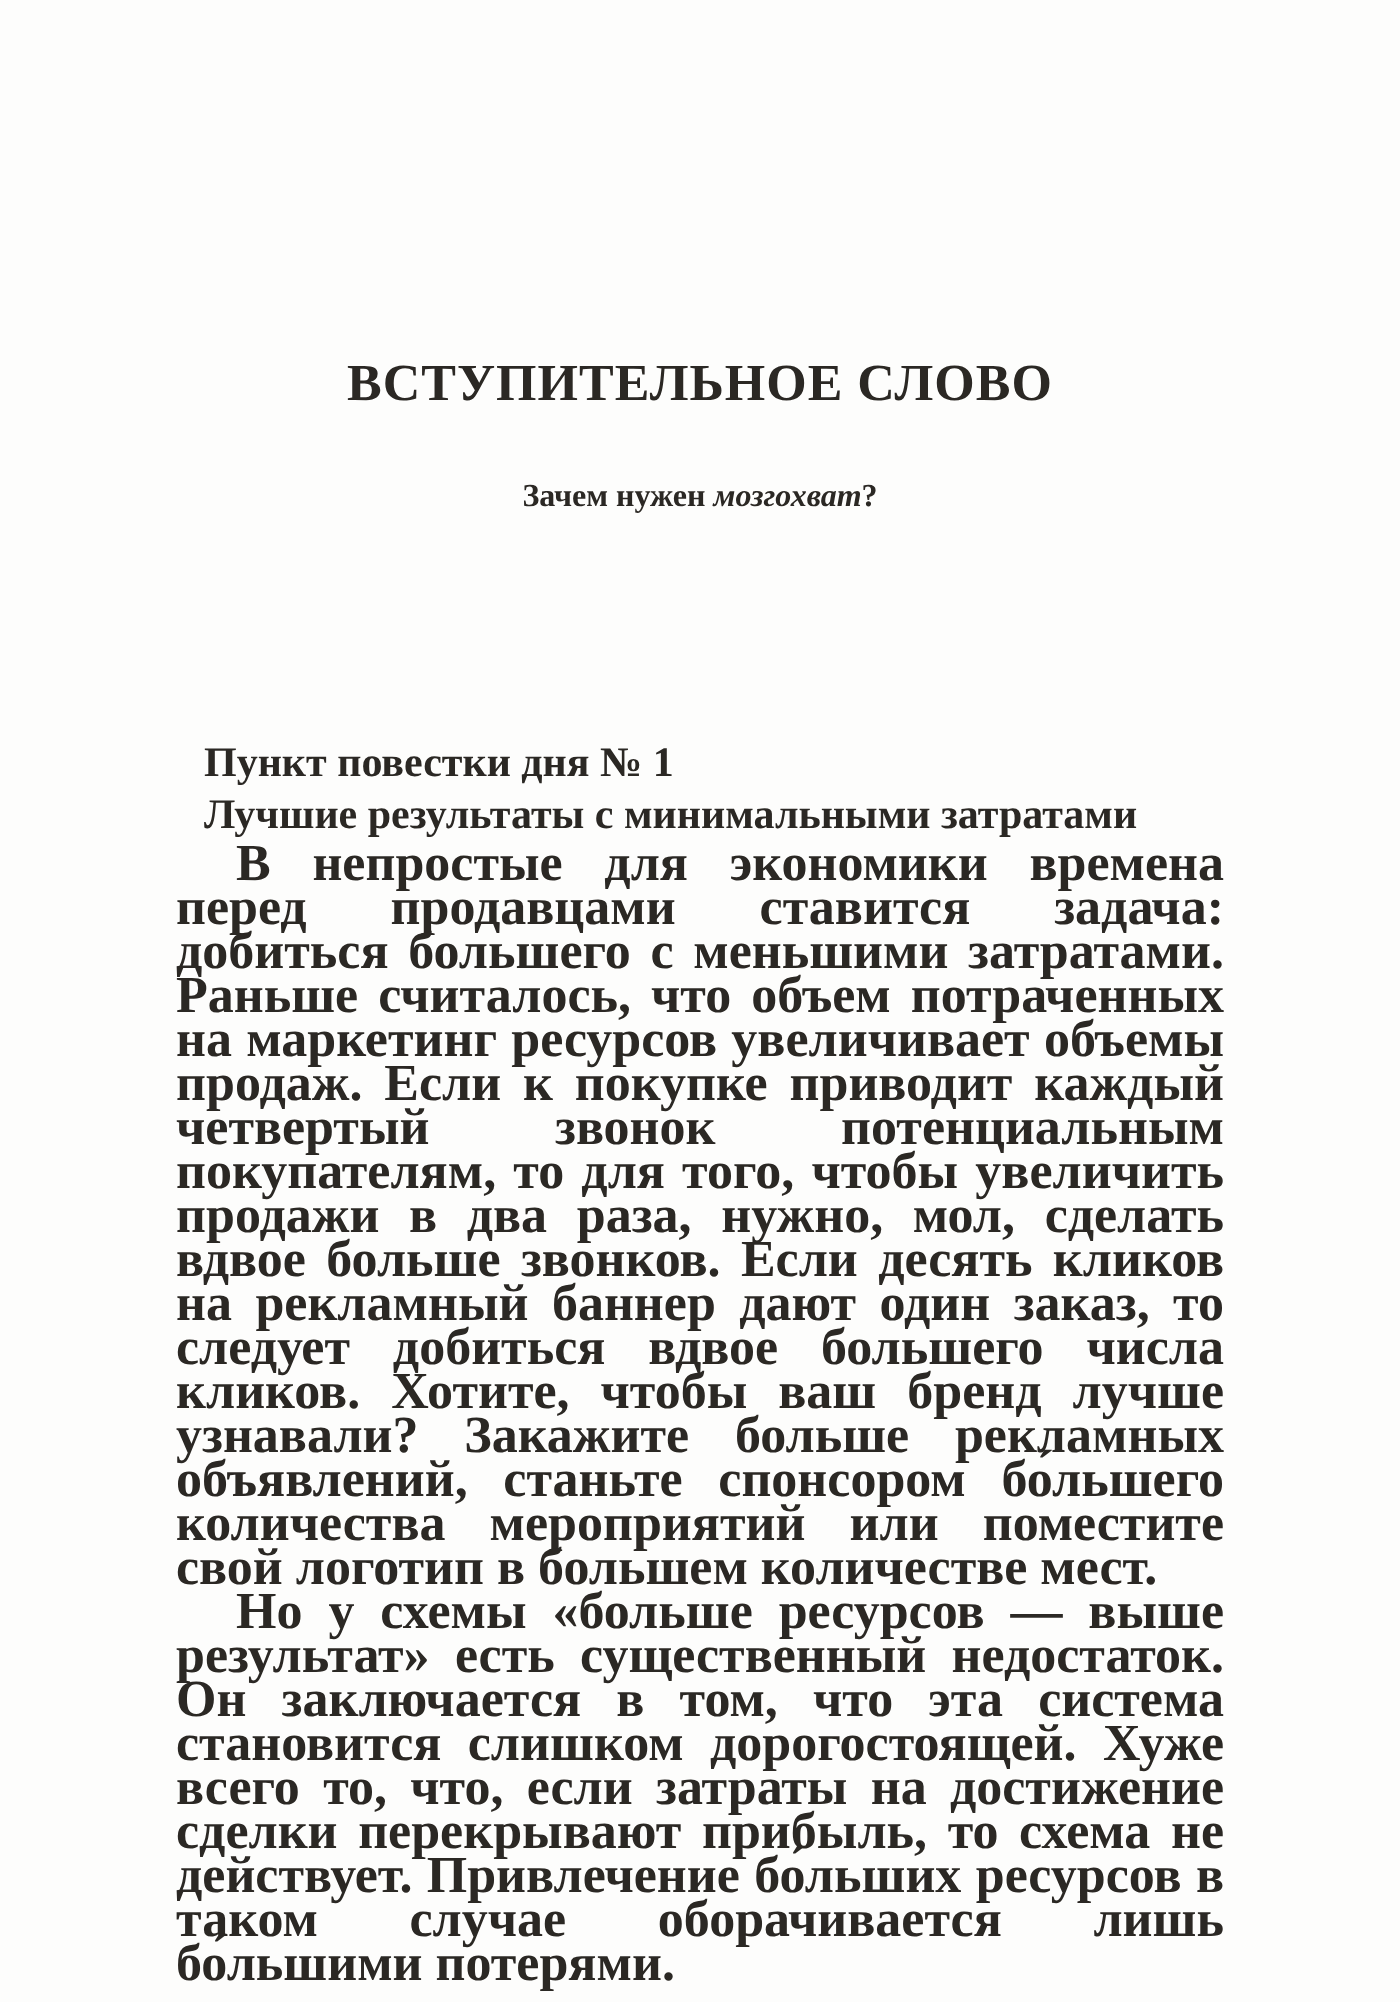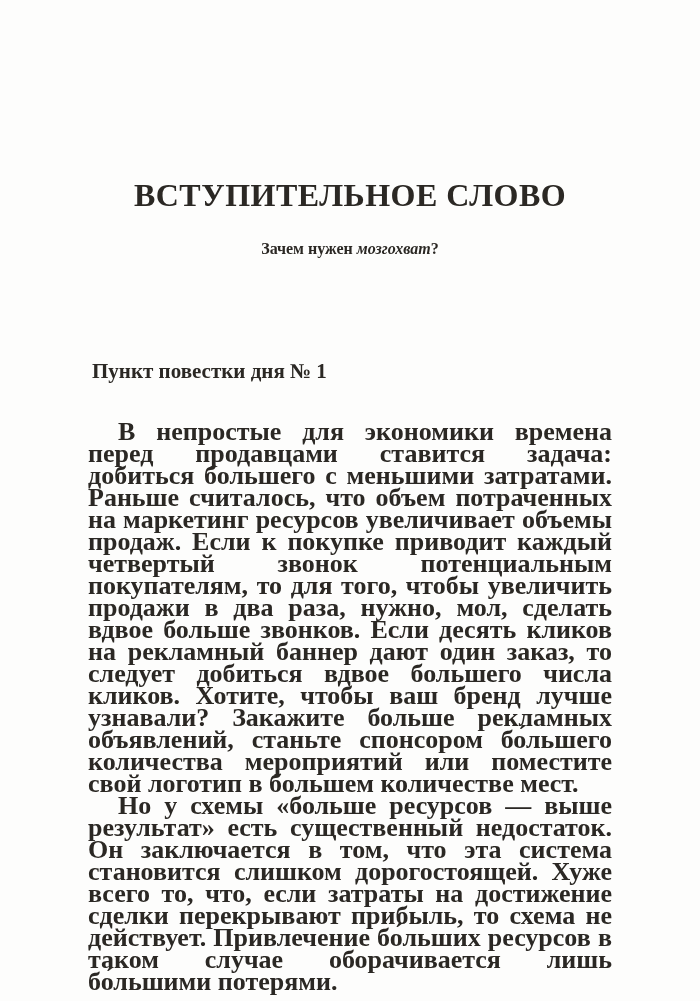--- a/index.html
+++ b/index.html
@@ -20,21 +20,21 @@
     height: 1001px;
     background: #fdfdfc;
   }
   .chapter-title {
     position: absolute;
     top: 178px;
     left: 0;
     width: 700px;
     margin: 0;
     text-align: center;
-    font-size: 32px;
+    font-size: 26px;
     font-weight: bold;
     letter-spacing: 0.5px;
     line-height: 1.1;
   }
   .chapter-subtitle {
     position: absolute;
     top: 240px;
     left: 0;
     width: 700px;
     margin: 0;
@@ -44,21 +44,21 @@
     line-height: 1.1;
   }
   .chapter-subtitle em {
     font-style: italic;
   }
   .section-heading {
     position: absolute;
     top: 354px;
     left: 88px;
     width: 524px;
-    margin: 4px;
+    margin: 14px;
     font-size: 21px;
     font-weight: bold;
     line-height: 26px;
   }
   .section-heading .heading-line {
     display: block;
   }
   .body-text {
     position: absolute;
     top: 421px;
@@ -80,20 +80,21 @@
 <body>
 
 <div class="page">
 
   <h1 class="chapter-title">ВСТУПИТЕЛЬНОЕ СЛОВО</h1>
 
   <h2 class="chapter-subtitle"><span>Зачем нужен </span><em>мозгохват</em><span>?</span></h2>
 
   <h3 class="section-heading">
     <span class="heading-line">Пункт повестки дня № 1</span>
+    <span class="heading-line">Лучшие результаты с минимальными затратами</span>
   </h3>
 
   <div class="body-text">
     <p>В непростые для экономики времена перед продавцами ставится задача: добиться большего с меньшими затратами. Раньше считалось, что объем потраченных на маркетинг ресурсов увеличивает объемы продаж. Если к покупке приводит каждый четвертый звонок потенциальным покупателям, то для того, чтобы увеличить продажи в два раза, нужно, мол, сделать вдвое больше звонков. Если десять кликов на рекламный баннер дают один заказ, то следует добиться вдвое большего числа кликов. Хотите, чтобы ваш бренд лучше узнавали? Закажите больше рекламных объявлений, станьте спонсором бо́льшего количества мероприятий или поместите свой логотип в большем количестве мест.</p>
     <p>Но у схемы «больше ресурсов — выше результат» есть существенный недостаток. Он заключается в том, что эта система становится слишком дорогостоящей. Хуже всего то, что, если затраты на достижение сделки перекрывают прибыль, то схема не действует. Привлечение бо́льших ресурсов в таком случае оборачивается лишь бо́льшими потерями.</p>
   </div>
 
 </div>
 
 </body></html>

